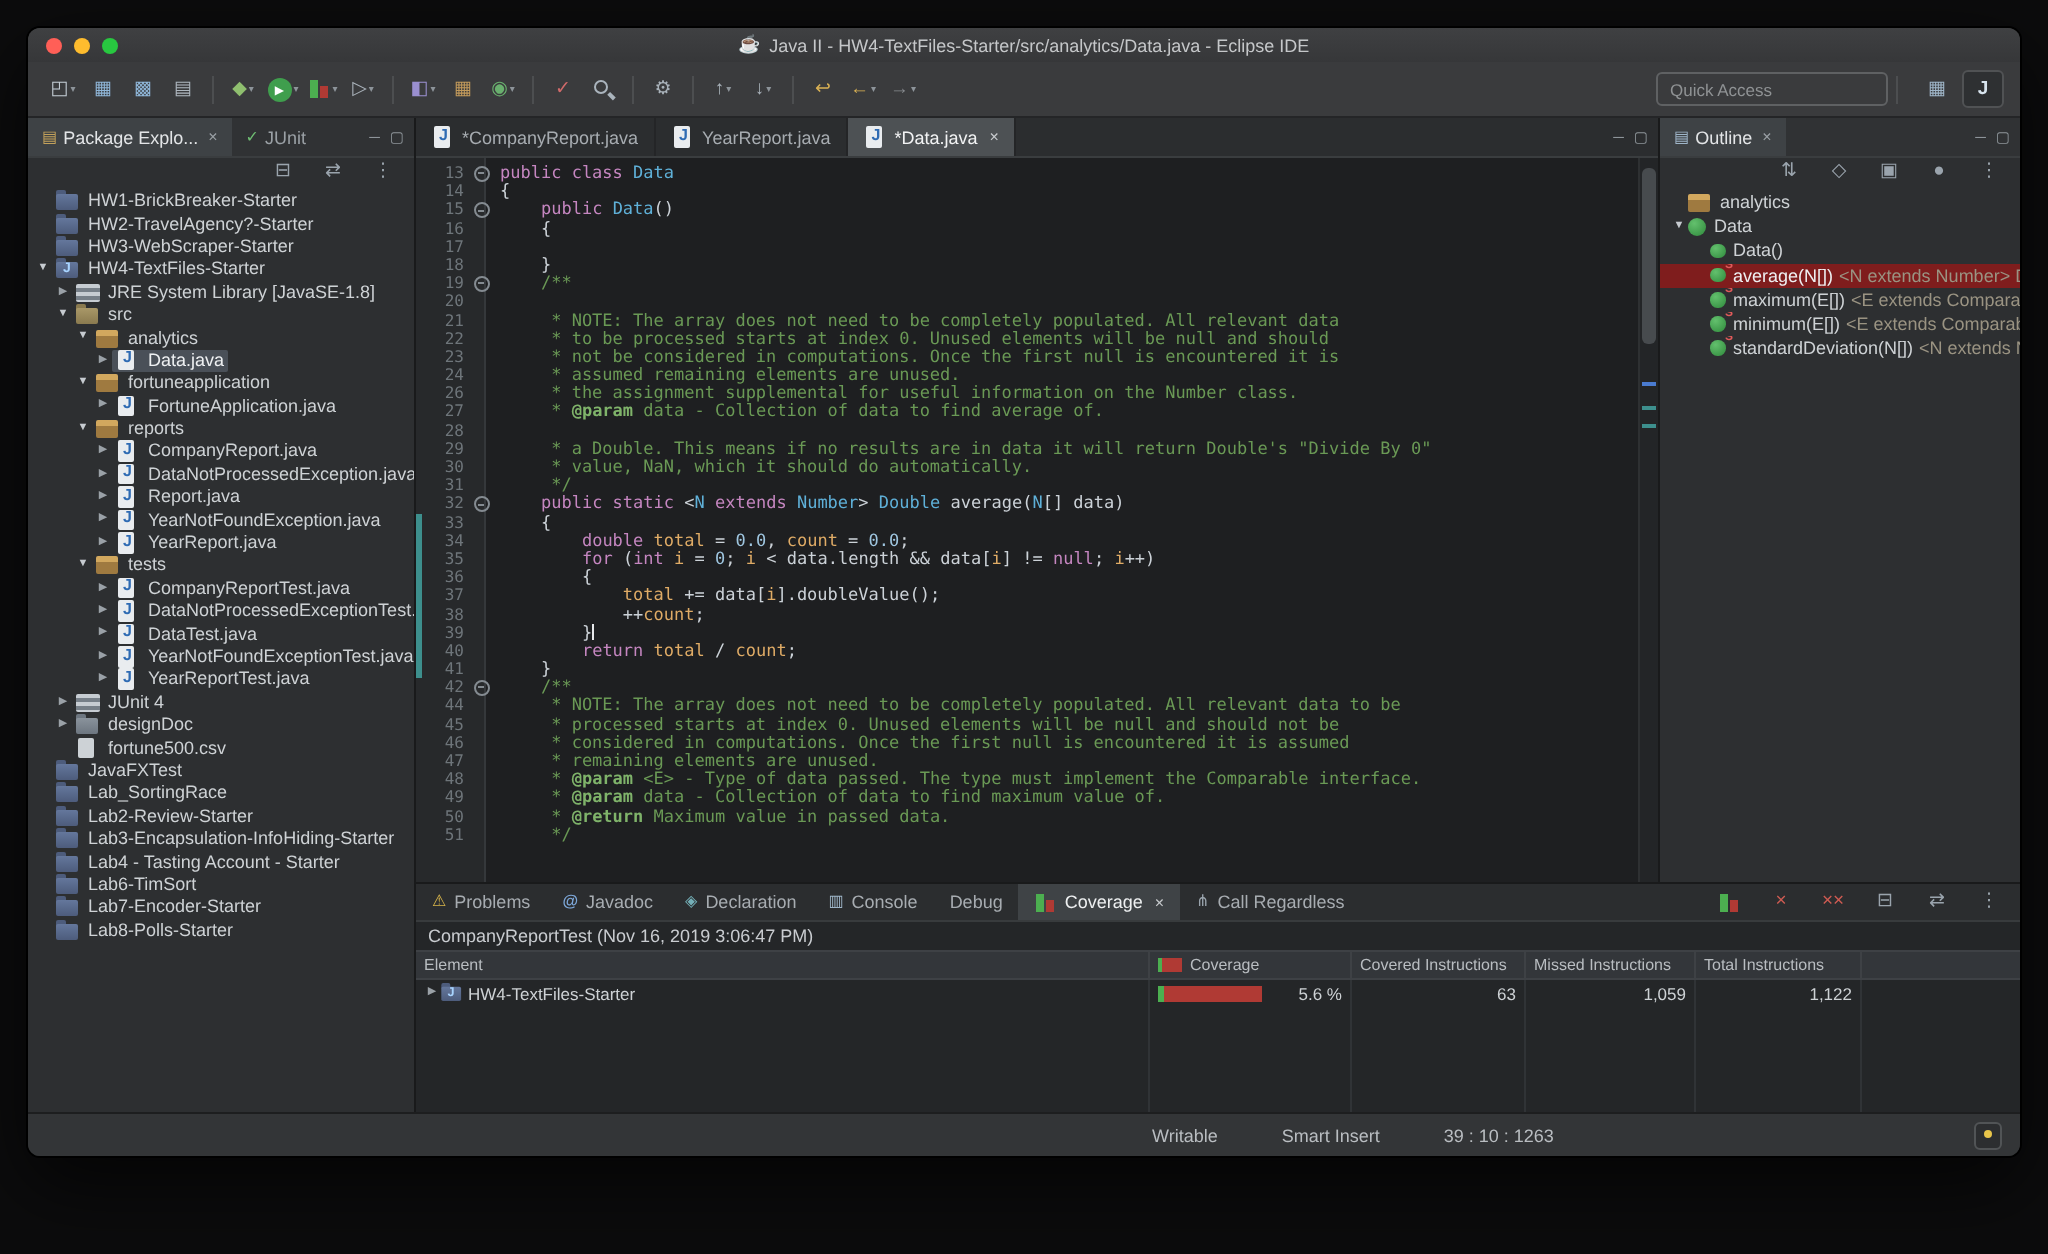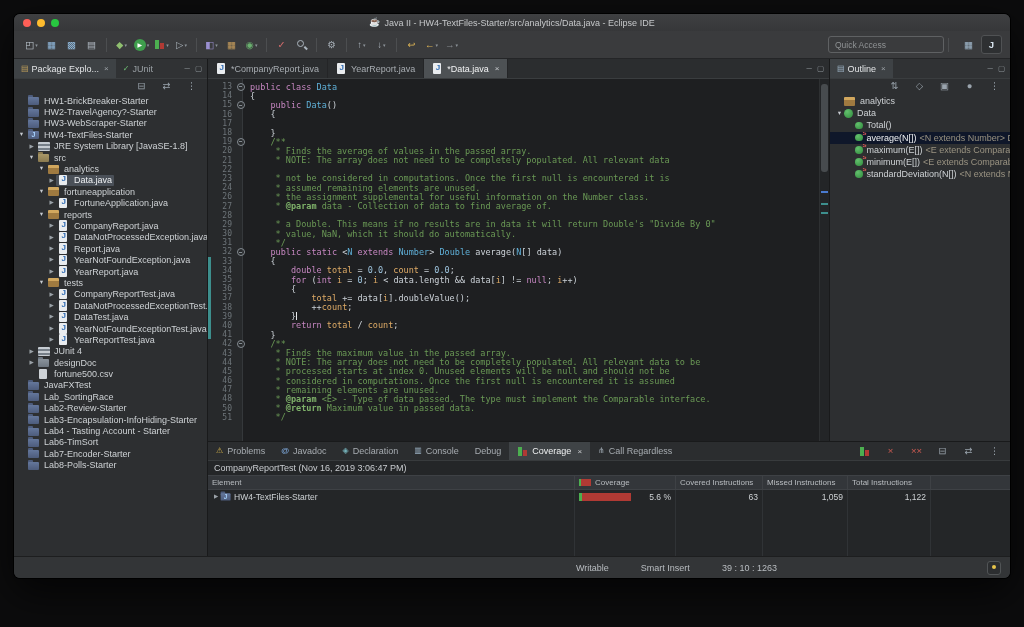--- a/index.html
+++ b/index.html
@@ -49,53 +49,53 @@
   .vicon{font-size:8px;line-height:1}
   .ic-pkgexp{color:#c2a15b}.ic-junit{color:#6fbf73}.ic-outline{color:#9fb6c9}
   .hdr-btns{margin-left:auto;display:flex;align-items:center;gap:5px;padding-right:5px;color:#8d9499;font-size:7.5px}
   .view-toolbar{height:14px;display:flex;align-items:center;justify-content:flex-end;gap:6px;padding:0 6px;color:#98a1a8;font-size:8px;flex:none}
 
   
   .tree{flex:1;overflow:hidden;padding-top:2px}
   .trow{display:flex;align-items:center;height:11.4px;white-space:nowrap;font-size:9px;color:#ced2d5}
   .arrow{width:9px;flex:none;font-size:5.5px;color:#9aa1a7;text-align:center;line-height:1}
   .arrow.down{color:#c6cbd0;font-size:5.5px}
-  .selbox{display:flex;align-items:center;padding:0 2px;border-radius:1px}
+  .selbox{display:flex;padding:0 2px;border-radius:1px}
   .selbox.sel{background:#4a5058;color:#eef0f2}
 
   .tico{position:relative;display:inline-block;width:13px;height:11px;flex:none;margin-right:3px}
   .tico.project,.tico.project-open,.tico.folder,.tico.srcfolder{--fc:#4d5c7c;--fl:#64779c}
   .tico.folder{--fc:#6d7680;--fl:#8a939c}
   .tico.srcfolder{--fc:#8a7a4f;--fl:#a99868}
   .tico.project::before,.tico.project-open::before,.tico.folder::before,.tico.srcfolder::before{content:"";position:absolute;left:0;top:0;width:5px;height:3px;border-radius:1px 1px 0 0;background:var(--fc)}
   .tico.project::after,.tico.project-open::after,.tico.folder::after,.tico.srcfolder::after{content:"";position:absolute;left:0;top:2px;width:11px;height:8px;border-radius:1px;background:linear-gradient(var(--fl),var(--fc))}
   .tico .badge{position:absolute;left:3.5px;top:1.5px;color:#aticbd8ff;color:#a8d4ff;font:bold 7px "Liberation Sans",sans-serif;z-index:2}
   .tico.package::after{content:"";position:absolute;left:0;top:1px;width:11px;height:9px;border-radius:1px;background:linear-gradient(#d2a85e 0 3px,#9f7a40 3px)}
   .tico.jfile::after,.tico.file::after{content:"";position:absolute;left:1px;top:0;width:8px;height:10.5px;border-radius:1px;background:#e9ecef}
   .tico.file::after{background:#cdd2d6}
   .tico .jtxt{position:absolute;left:3.5px;top:0.5px;color:#2f6bb3;font:bold 8px "Liberation Sans",sans-serif;z-index:2;line-height:1}
   .tico.lib::after{content:"";position:absolute;left:0;top:1.5px;width:12px;height:8.5px;border-radius:1px;background:repeating-linear-gradient(180deg,#c6ccd2 0 2px,#767f88 2px 4px)}
 
   
   .orow{height:12.2px;display:flex;align-items:center;font-size:9px;color:#ced2d5;white-space:nowrap;overflow:hidden}
-  .orow.sel{background:#0f172a;color:#eef0f2}
+  .orow.sel{background:#7f1d1d;color:#eef0f2}
   .osuffix{color:#9a9382;margin-left:3px}
   .cicon{width:9px;height:9px;border-radius:50%;background:radial-gradient(circle at 35% 30%,#63c06d,#2f8a3c);flex:none;margin-right:4px;position:relative}
   .cicon.m{width:7.5px;height:7.5px}
   .cicon .sbadge{position:absolute;right:-4px;top:-4px;color:#e05a5a;font:bold 6px "Liberation Sans",sans-serif}
 
   
   .editor-tabs{height:19px;background:#2b2d2f;display:flex;align-items:stretch;flex:none;border-bottom:1px solid #3a3d3f}
   .etab{display:flex;align-items:center;gap:4px;padding:0 8px;font-size:9px;color:#a7acb1;border-right:1px solid #242527;white-space:nowrap}
   .etab.active{background:#4d5154;color:#f2f3f4}
   .etab .tico{margin-right:0;width:11px}
   .etab-x{font-size:8px;color:#c8cbce;margin-left:2px}
   .code-wrap{flex:1;display:flex;min-height:0;position:relative}
   .code-lines{flex:1;padding-top:3px;overflow:hidden;font-family:"DejaVu Sans Mono",monospace;font-size:8.5px;background:linear-gradient(90deg,#27292b 0 34px,#35383b 34px 35px,#1e1f21 35px)}
-  .cl{display:flex;height:9.2px;align-items:center}
+  .cl{display:flex;height:9.2px;}
   .chg{width:3px;align-self:stretch;flex:none}
   .chg.on{background:var(--chgbar,#3d8f8d)}
   .lnum{width:21px;flex:none;text-align:right;padding-right:3px;color:#6e757a;font-size:8px}
   .foldc{width:11px;flex:none;align-self:stretch;position:relative}
   .fold-ring{position:absolute;left:1.5px;top:1px;width:6px;height:6px;border:1px solid #848b91;border-radius:50%}
   .fold-ring::after{content:"";position:absolute;left:1px;top:2.2px;width:3px;height:1px;background:#848b91}
   .ctext{white-space:pre;padding-left:4px}
   .caret{display:inline-block;width:1px;height:8px;background:#e6e8ea;vertical-align:-1px}
   .sg-k{color:var(--syn-keyword)}.sg-t{color:var(--syn-type)}.sg-v{color:var(--syn-variable)}
   .sg-c{color:var(--syn-comment)}.sg-j{color:var(--syn-javadoc_tag);font-weight:bold}
@@ -607,32 +607,32 @@
                   <span class="lnum">19</span>
                   <span class="foldc">
                     <span class="fold-ring"></span>
                   </span>
                   <span class="ctext"><span class="sg-c">    /**</span></span>
                 </div>
                 <div class="cl">
                   <span class="chg"></span>
                   <span class="lnum">20</span>
                   <span class="foldc"></span>
-                  <span class="ctext"><span class="sg-c">     * Finds the average of values in the passed array.</span></span>
                 </div>
                 <div class="cl">
                   <span class="chg"></span>
                   <span class="lnum">21</span>
                   <span class="foldc"></span>
                   <span class="ctext"><span class="sg-c">     * NOTE: The array does not need to be completely populated. All relevant data</span></span>
                 </div>
                 <div class="cl">
                   <span class="chg"></span>
                   <span class="lnum">22</span>
                   <span class="foldc"></span>
+                  <span class="ctext"><span class="sg-c">     * to be processed starts at index 0. Unused elements will be null and should</span></span>
                 </div>
                 <div class="cl">
                   <span class="chg"></span>
                   <span class="lnum">23</span>
                   <span class="foldc"></span>
                   <span class="ctext"><span class="sg-c">     * not be considered in computations. Once the first null is encountered it is</span></span>
                 </div>
                 <div class="cl">
                   <span class="chg"></span>
                   <span class="lnum">24</span>
@@ -739,26 +739,20 @@
                 <div class="cl">
                   <span class="chg"></span>
                   <span class="lnum">42</span>
                   <span class="foldc">
                     <span class="fold-ring"></span>
                   </span>
                   <span class="ctext"><span class="sg-c">    /**</span></span>
                 </div>
                 <div class="cl">
                   <span class="chg"></span>
-                  <span class="lnum">43</span>
-                  <span class="foldc"></span>
-                  <span class="ctext"><span class="sg-c">     * Finds the maximum value in the passed array.</span></span>
-                </div>
-                <div class="cl">
-                  <span class="chg"></span>
                   <span class="lnum">44</span>
                   <span class="foldc"></span>
                   <span class="ctext"><span class="sg-c">     * NOTE: The array does not need to be completely populated. All relevant data to be</span></span>
                 </div>
                 <div class="cl">
                   <span class="chg"></span>
                   <span class="lnum">45</span>
                   <span class="foldc"></span>
                   <span class="ctext"><span class="sg-c">     * processed starts at index 0. Unused elements will be null and should not be</span></span>
                 </div>
@@ -772,20 +766,26 @@
                   <span class="chg"></span>
                   <span class="lnum">47</span>
                   <span class="foldc"></span>
                   <span class="ctext"><span class="sg-c">     * remaining elements are unused.</span></span>
                 </div>
                 <div class="cl">
                   <span class="chg"></span>
                   <span class="lnum">48</span>
                   <span class="foldc"></span>
                   <span class="ctext"><span class="sg-c">     * </span><span class="sg-j">@param</span><span class="sg-c"> &lt;E&gt; - Type of data passed. The type must implement the Comparable interface.</span></span>
+                </div>
+                <div class="cl">
+                  <span class="chg"></span>
+                  <span class="lnum">49</span>
+                  <span class="foldc"></span>
+                  <span class="ctext"><span class="sg-c">     * </span><span class="sg-j">@param</span><span class="sg-c"> data - Collection of data to find maximum value of.</span></span>
                 </div>
                 <div class="cl">
                   <span class="chg"></span>
                   <span class="lnum">50</span>
                   <span class="foldc"></span>
                   <span class="ctext"><span class="sg-c">     * </span><span class="sg-j">@return</span><span class="sg-c"> Maximum value in passed data.</span></span>
                 </div>
                 <div class="cl">
                   <span class="chg"></span>
                   <span class="lnum">51</span>
@@ -838,21 +838,21 @@
                 <span>analytics</span>
               </div>
               <div class="orow" style="padding-left: 5px;">
                 <span class="arrow down">▼</span>
                 <span class="cicon"></span>
                 <span>Data</span>
               </div>
               <div class="orow" style="padding-left: 16px;">
                 <span class="arrow"></span>
                 <span class="cicon m"></span>
-                <span>Total()</span>
+                <span>Data()</span>
               </div>
               <div class="orow sel" style="padding-left: 16px;">
                 <span class="arrow"></span>
                 <span class="cicon m">
                   <span class="sbadge">S</span>
                 </span>
                 <span>average(N[])</span>
                 <span class="osuffix">&lt;N extends Number&gt; Double</span>
               </div>
               <div class="orow" style="padding-left: 16px;">

